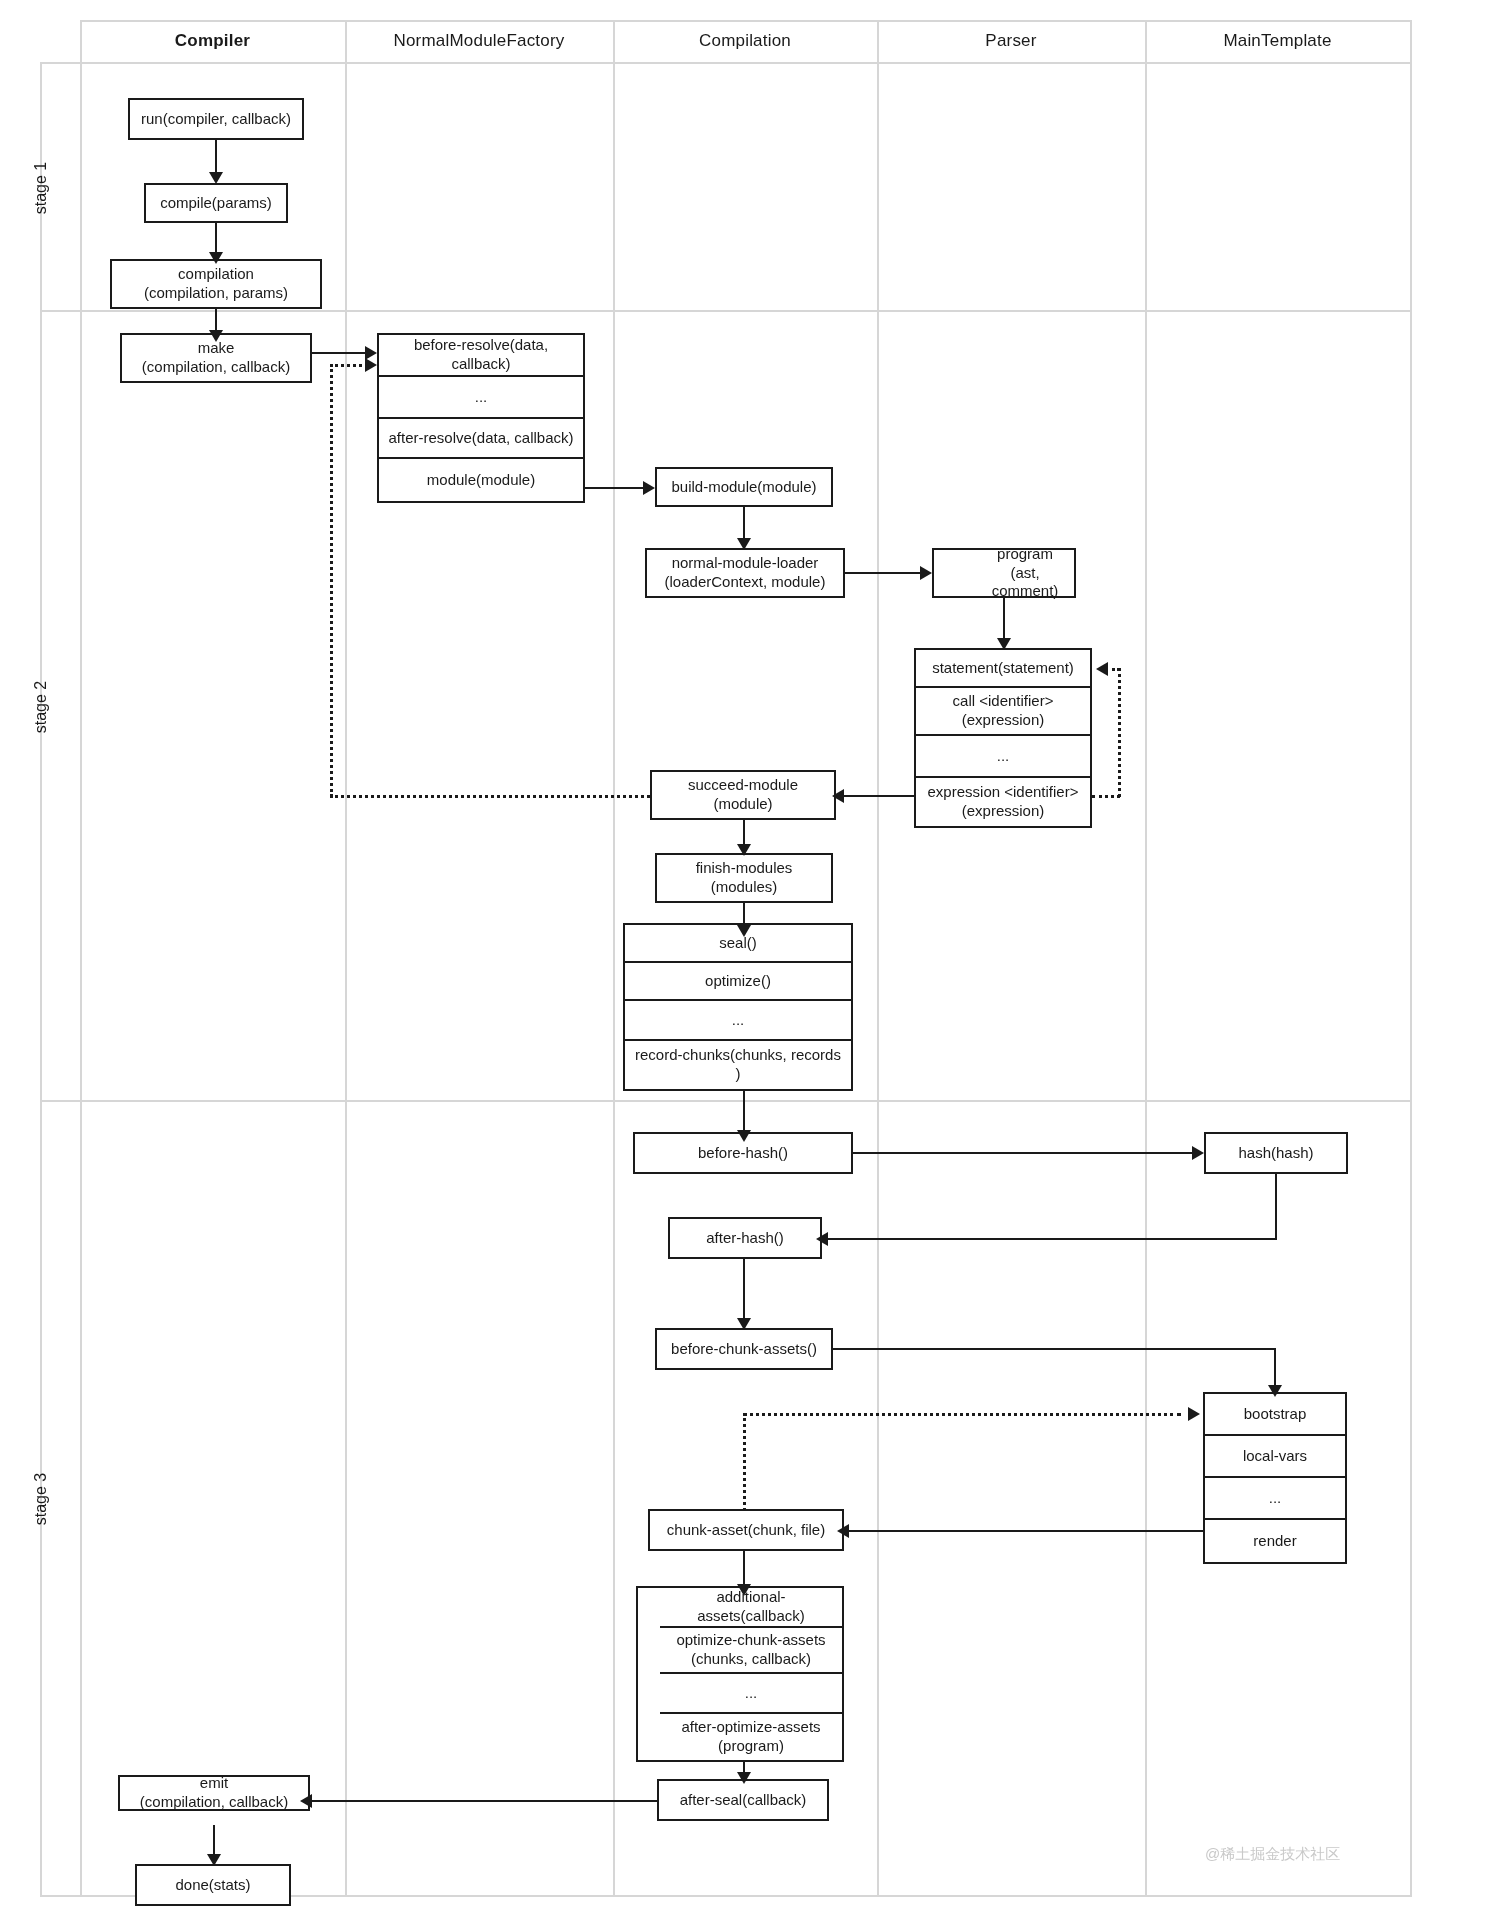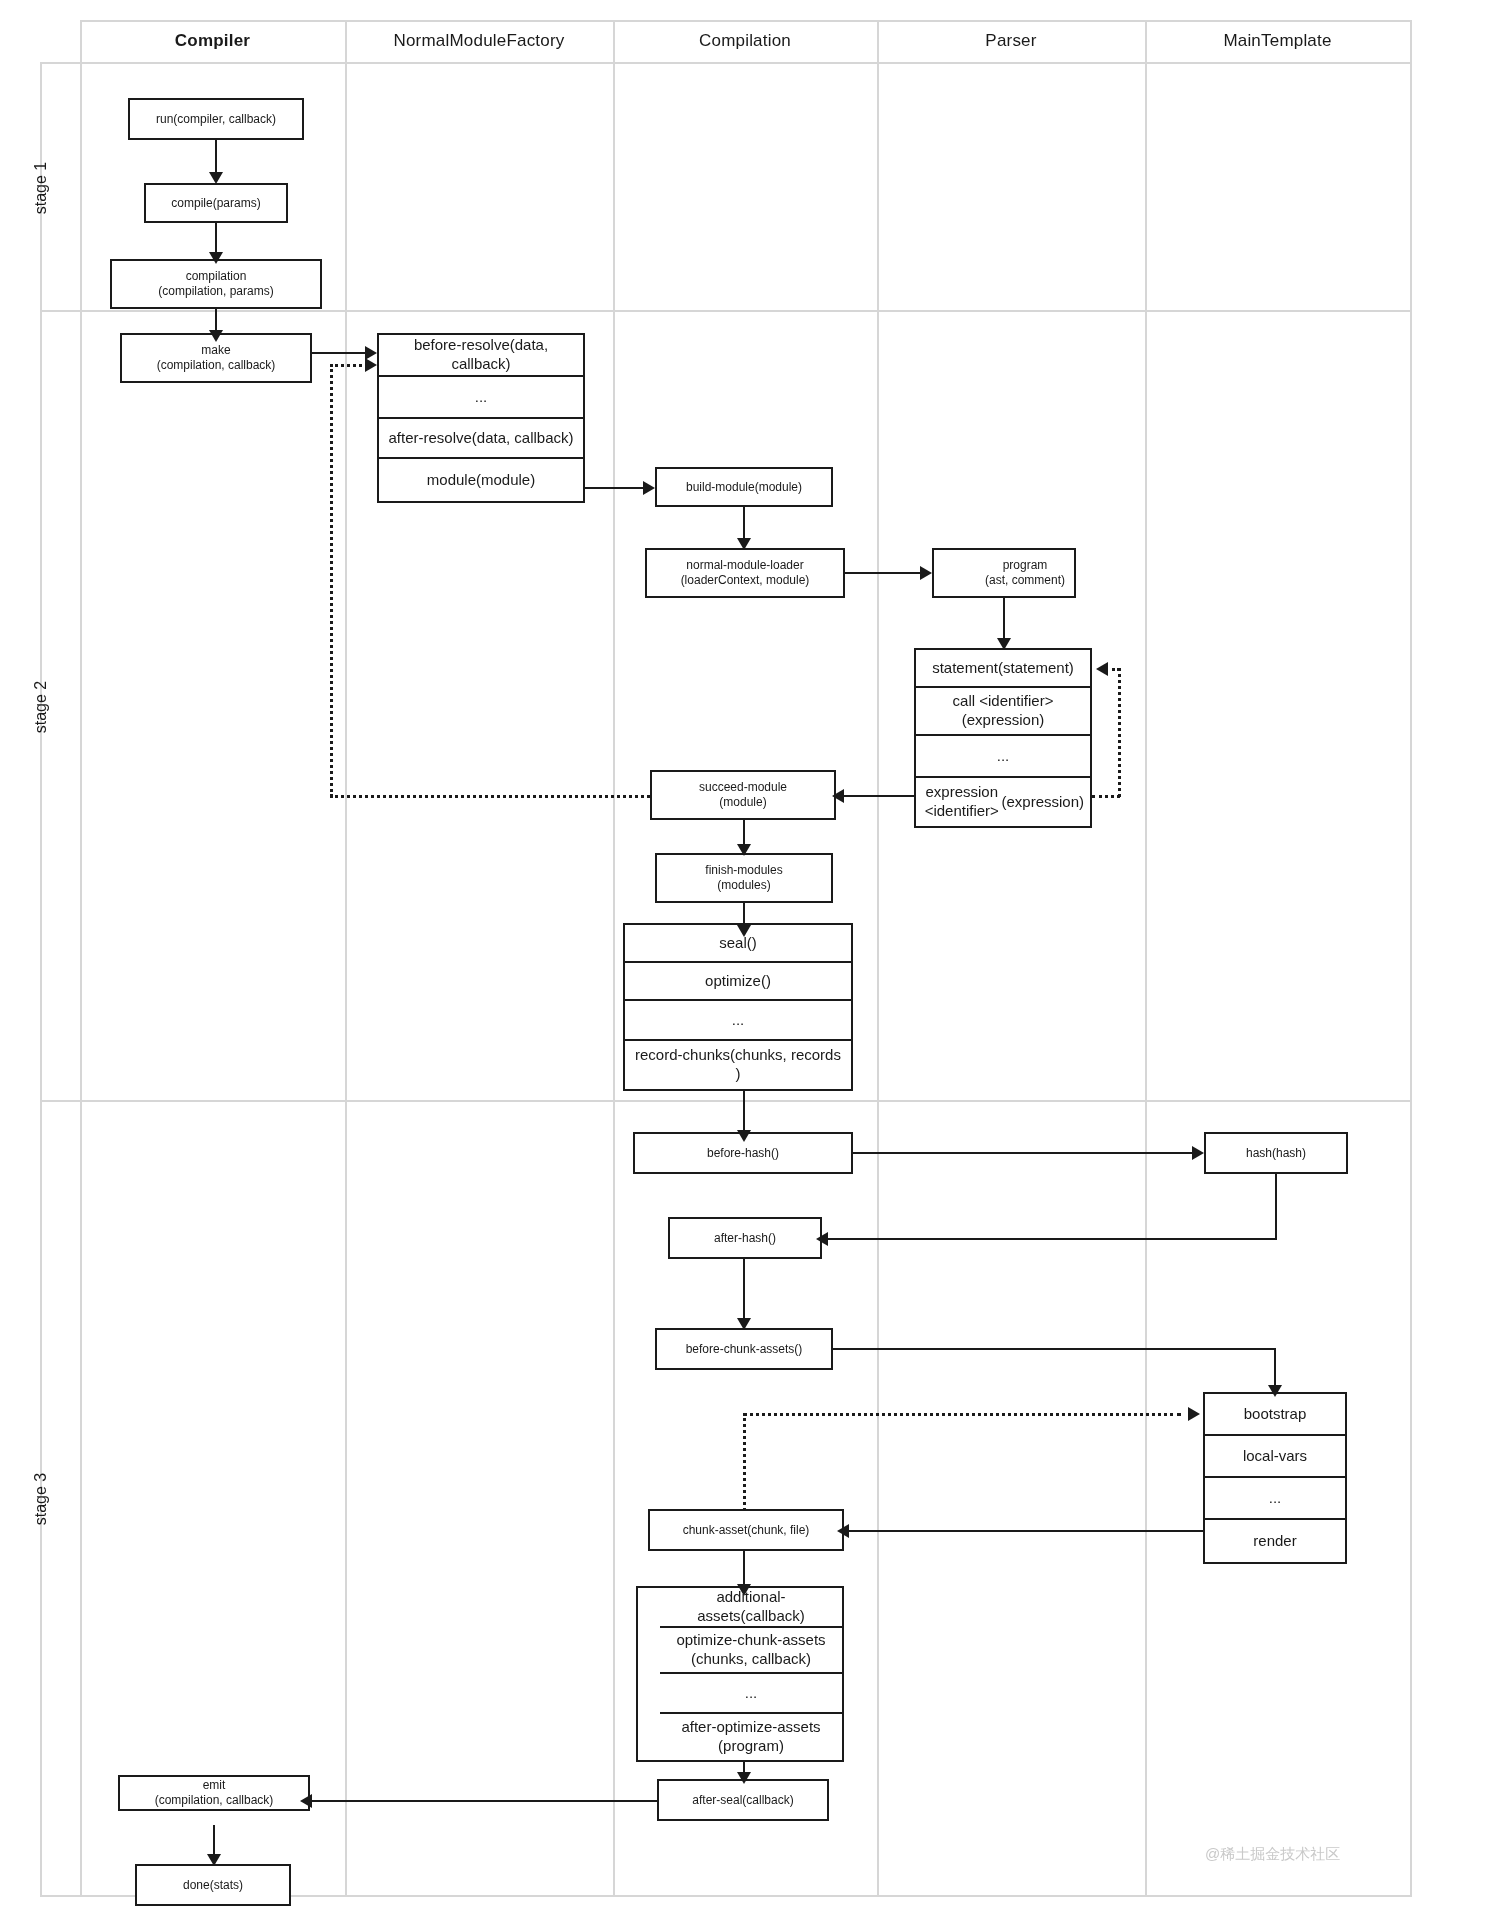--- a/index.html
+++ b/index.html
@@ -51,21 +51,21 @@
   
   .node {
     position: absolute;
     box-sizing: border-box;
     border: 2px solid #1a1a1a;
     background: #ffffff;
     display: flex;
     align-items: center;
     justify-content: center;
     text-align: center;
-    font-size: 12px;
+    font-size: 15px;
     line-height: 1.25;
     padding: 2px 6px;
     z-index: 3;
   }
   .node span { display: block; }
 
   
   .stack {
     position: absolute;
     box-sizing: border-box;
@@ -245,21 +245,21 @@
     <div class="cell" style="height:38px;">
       <span>statement(statement)</span>
     </div>
     <div class="cell" style="height:48px; flex-direction:column;">
       <span>call &lt;identifier&gt;</span>
       <span>(expression)</span>
     </div>
     <div class="cell" style="height:42px;">
       <span>...</span>
     </div>
-    <div class="cell" style="height:48px; flex-direction:row;">
+    <div class="cell" style="height:48px; flex-direction:column;">
       <span>expression &lt;identifier&gt;</span>
       <span>(expression)</span>
     </div>
   </div>
 
   <div class="dotted h" style="left:1092px; top:795px; width:28px;"></div>
   <div class="dotted v" style="left:1118px; top:668px; height:129px;"></div>
   <div class="dotted h" style="left:1112px; top:668px; width:8px;"></div>
   <div class="arrow left" style="left:1096px; top:662px;"></div>
 

